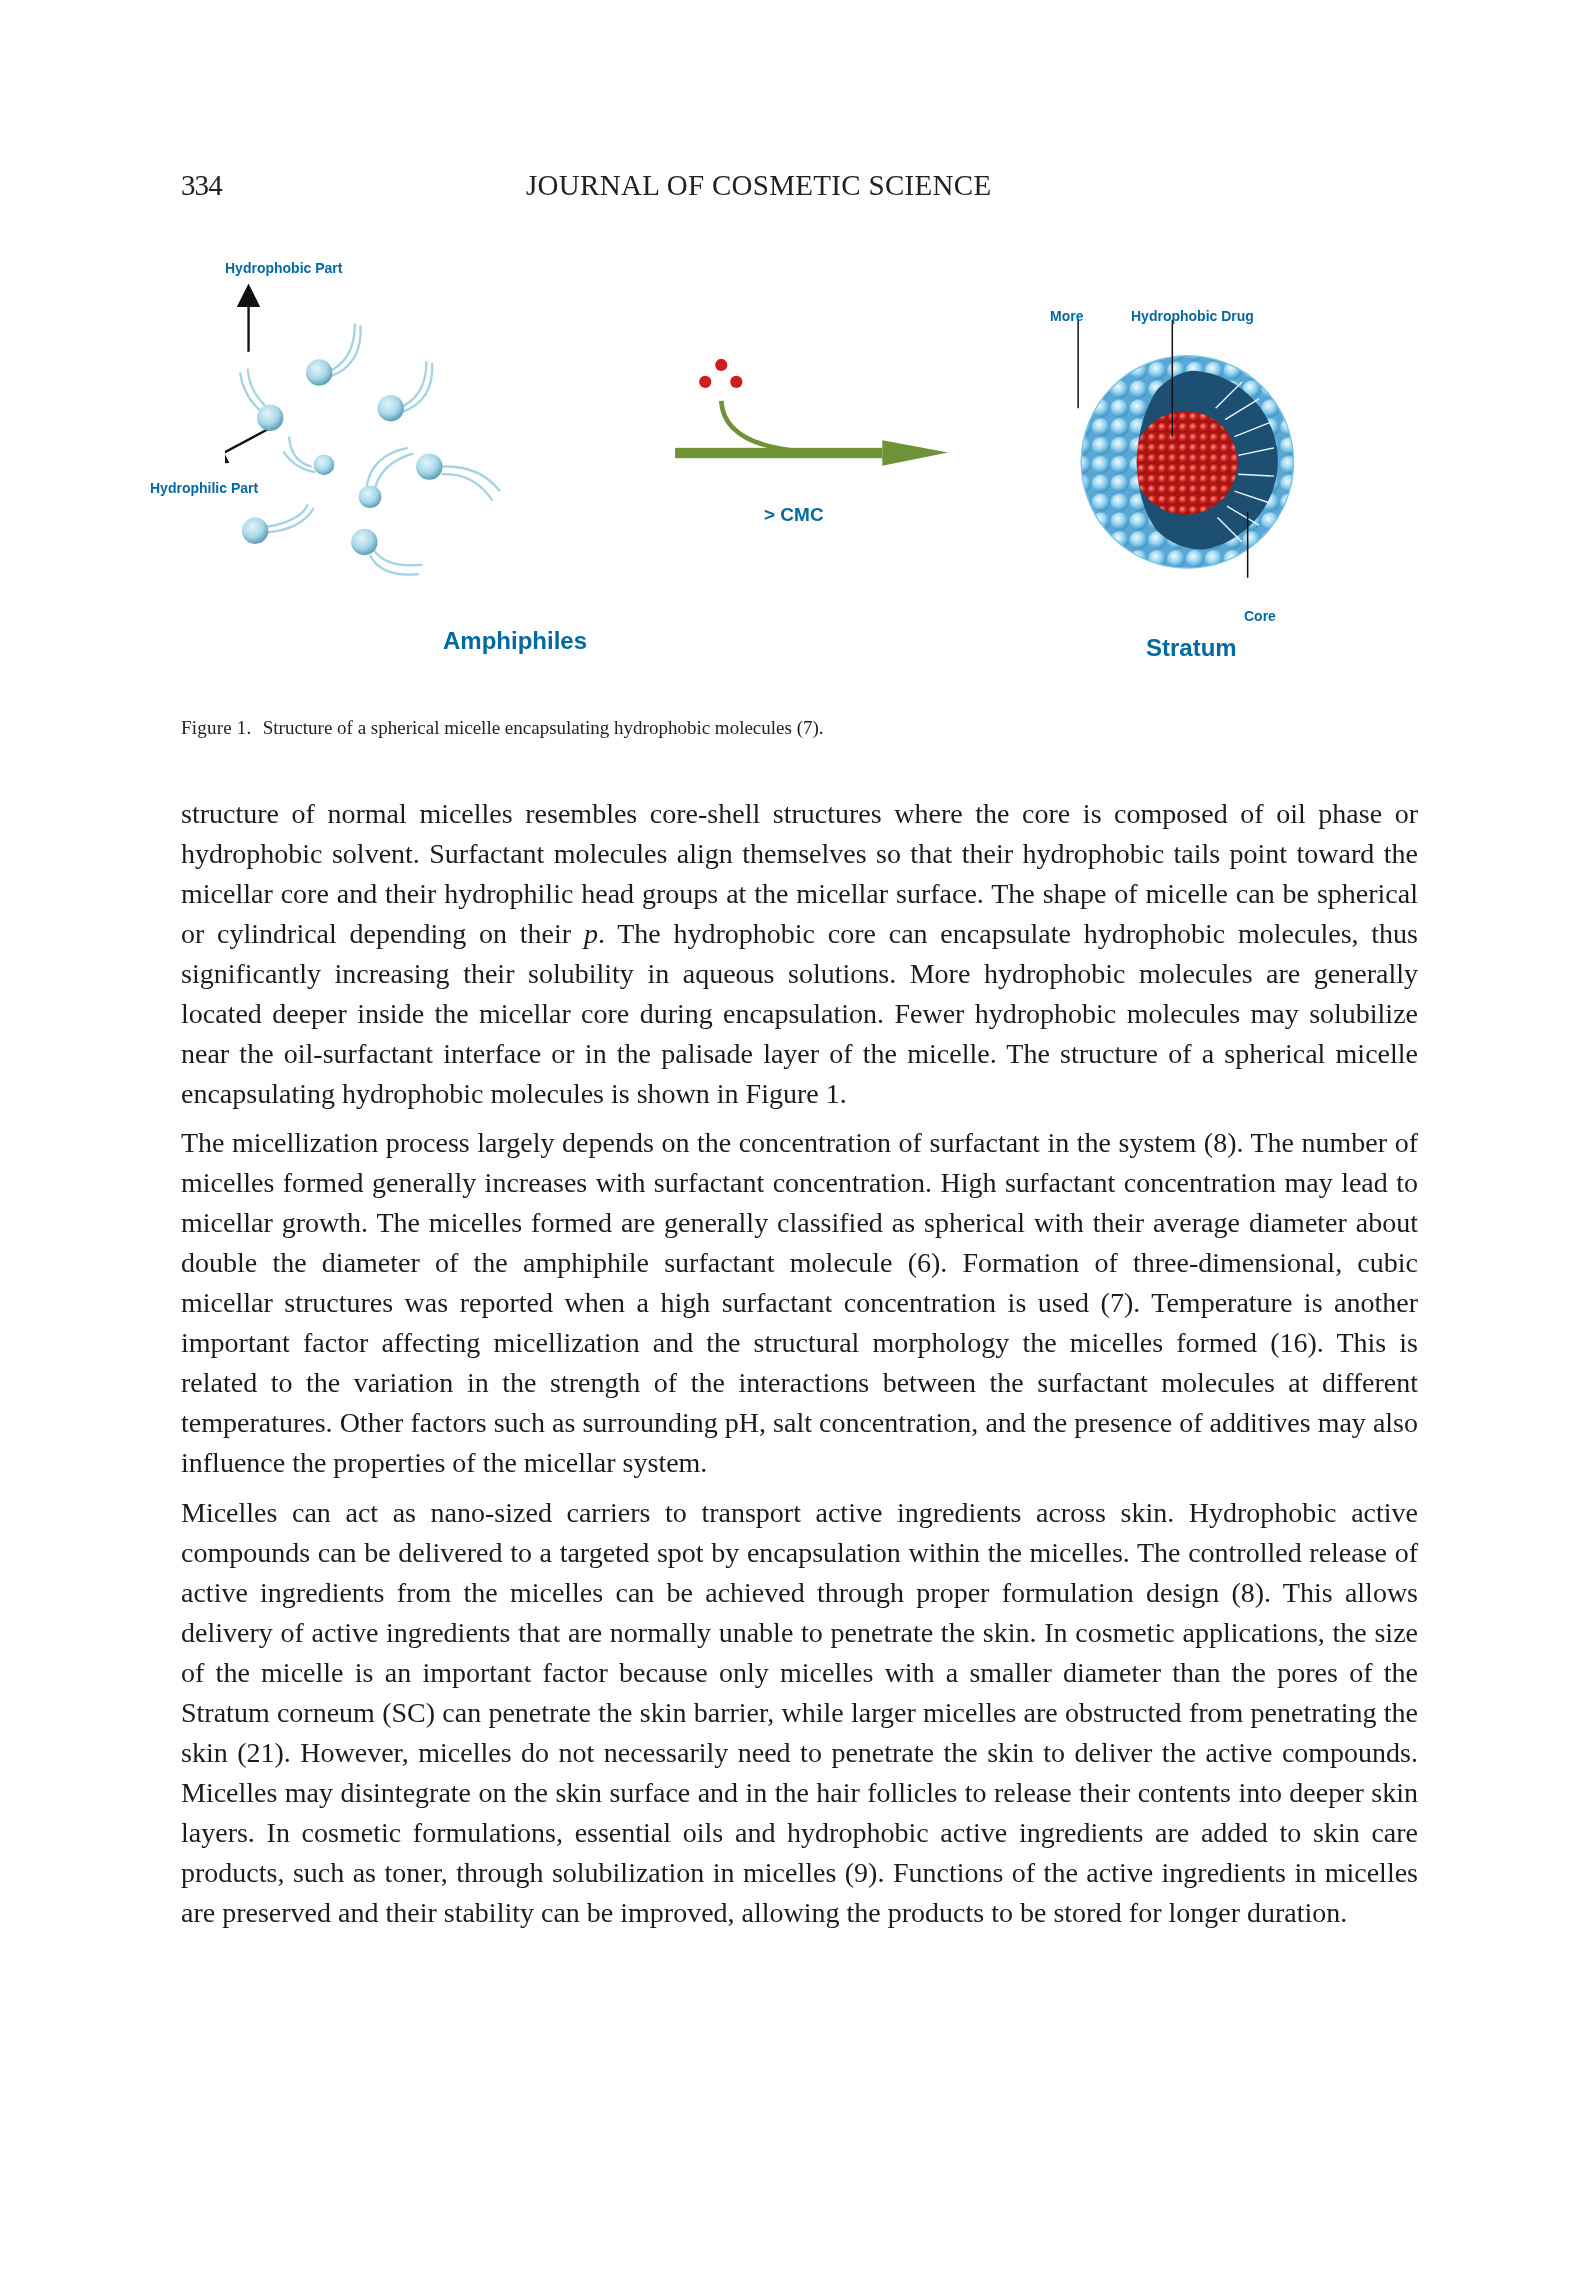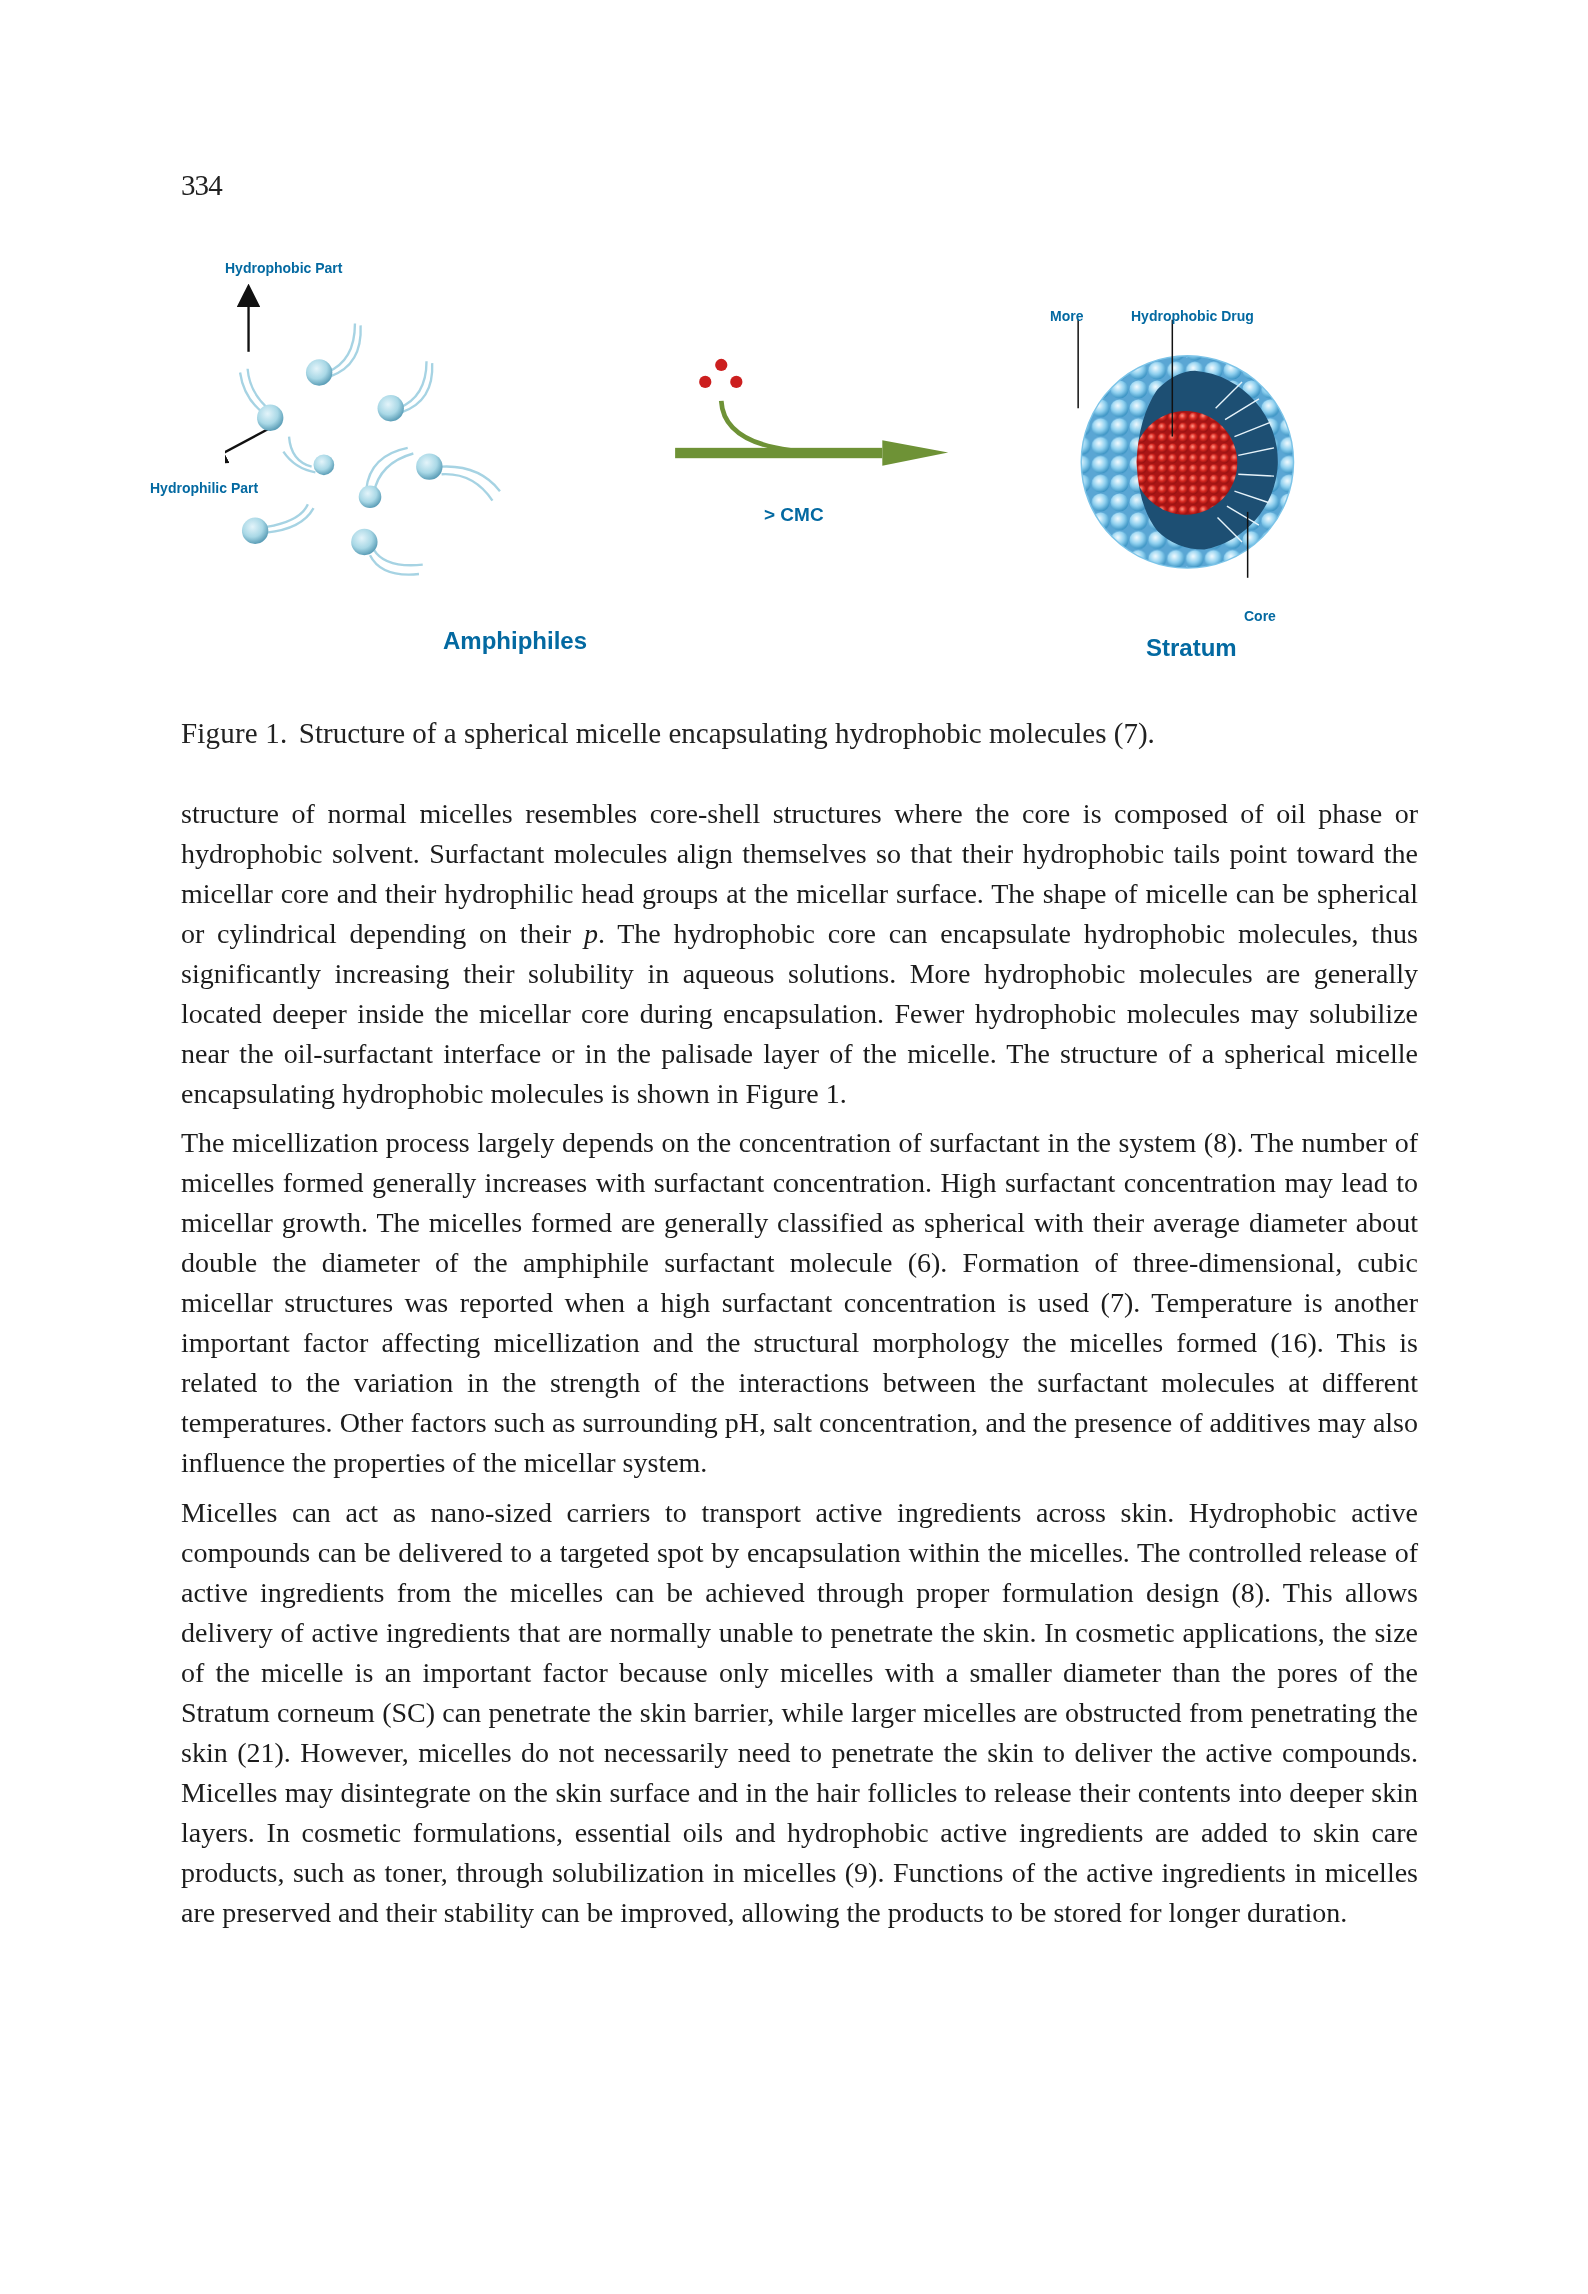--- a/index.html
+++ b/index.html
@@ -16,39 +16,40 @@
   .figure svg { position: absolute; left: 0; top: 0; }
   .fig-label {
     position: absolute; font-family: Liberation Sans, sans-serif;
     font-weight: bold; color: #0369a1; white-space: nowrap;
   }
   .fig-label.small { font-size: 14px; }
   .fig-label.big { font-size: 24px; }
 
   .caption {
     position: absolute; left: 173px; top: 676px; width: 1243px;
-    font-family: "Liberation Serif", "DejaVu Serif", serif; font-size: 29px; color: #222;
+    font-family: "Liberation Serif", "DejaVu Serif", serif; font-size: 19px; color: #222;
   }
   .caption .caption-label { font-weight: normal; margin-right: 11.3px; letter-spacing: 0.2px; }
 
   .body-text {
     position: absolute; left: 173px; top: 753px; width: 1237px;
     font-family: "Liberation Serif", "DejaVu Serif", serif; font-size: 28px; line-height: 40px;
     color: #1c1c1c; text-align: justify;
   }
   .body-text p { margin: 0 0 9.4px 0; }
   .body-text i { font-style: italic; }
 </style>
 </head>
 <body>
 
 <div class="page">
 
   <div class="running-head">
     <span class="page-number">334</span>
+    <span class="journal-title">JOURNAL OF COSMETIC SCIENCE</span>
   </div>
 
   <div class="figure">
     <svg width="1130" height="405" viewBox="0 0 1200 430">
       <defs>
         <radialGradient id="headGrad" cx="40%" cy="35%" r="65%">
           <stop offset="0%" stop-color="#e3f4fa"></stop>
           <stop offset="60%" stop-color="#a9d8e6"></stop>
           <stop offset="100%" stop-color="#5d9fb8"></stop>
         </radialGradient>

